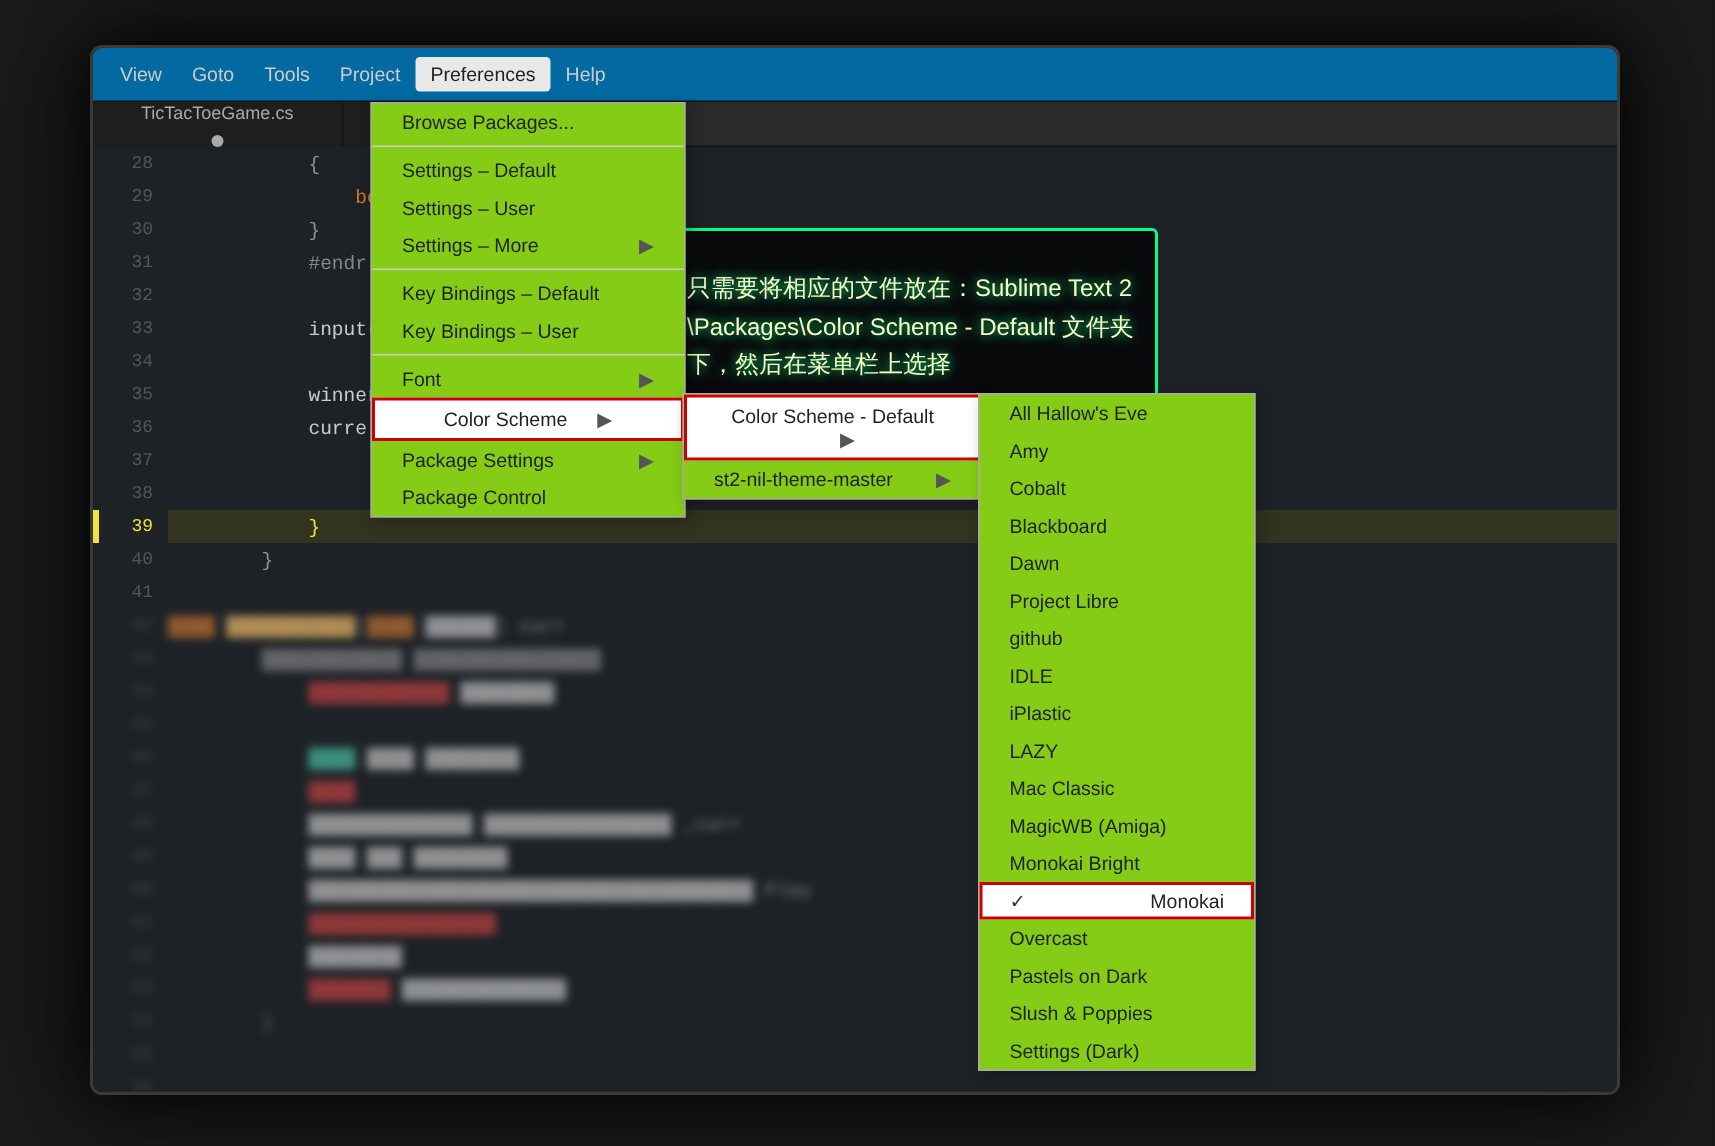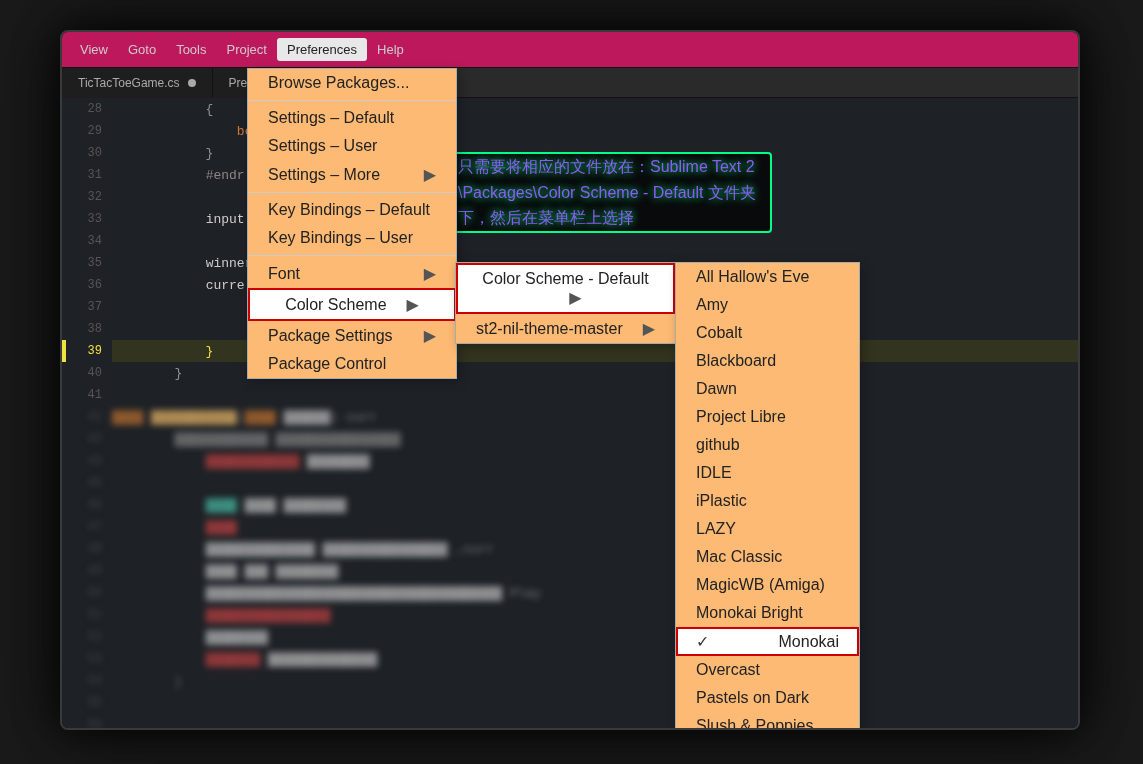--- a/index.html
+++ b/index.html
@@ -31,21 +31,21 @@
       height: 100%;
       background: #1e1e1e;
     }
 
     
     .menubar {
       position: absolute;
       top: 0; left: 0;
       width: 100%;
       height: 36px;
-      background: #be185d;
+      background: #0369a1;
       display: flex;
       align-items: center;
       padding: 0 8px;
       border-bottom: 1px solid #111;
       z-index: 100;
     }
     .menu-item {
       padding: 4px 10px;
       color: #ccc;
       font-size: 13px;
@@ -63,29 +63,30 @@
       top: 36px; left: 0;
       width: 100%;
       height: 30px;
       background: #2a2a2a;
       display: flex;
       align-items: center;
       border-bottom: 1px solid #111;
       z-index: 100;
     }
     .tab {
-      padding: 0 16px;
+      padding: 0 32px;
       height: 30px;
       display: flex;
       align-items: center;
       font-size: 12px;
       color: #aaa;
       background: #1e1e1e;
       border-right: 1px solid #111;
       gap: 8px;
+      flex-direction: column;
     }
     .tab .dot {
       width: 8px; height: 8px;
       background: #aaa;
       border-radius: 50%;
       display: inline-block;
     }
 
     
     .code-area {
@@ -127,39 +128,39 @@
       background: #f0e040;
     }
 
     
     .chinese-overlay {
       position: absolute;
       top: 120px;
       left: 380px;
       background: rgba(0,0,0,0.7);
       border: 2px solid #00ff88;
-      color: #8b5cf6;
+      color: #fef9c3;
       font-size: 16px;
-      padding: 0 14px;
+      padding: 26px 14px;
       border-radius: 4px;
       line-height: 1.6;
       z-index: 5;
       white-space: pre-line;
       text-shadow: 0 0 8px #00ff88;
     }
 
     
     .dropdown-menu {
       position: absolute;
-      background: #fdba74;
+      background: #84cc16;
       border: 1px solid #aaa;
       box-shadow: 3px 3px 10px rgba(0,0,0,0.3);
       min-width: 200px;
       z-index: 200;
-      font-size: 16px;
+      font-size: 13px;
       color: #222;
     }
     .dropdown-menu .menu-option {
       padding: 5px 20px;
       display: flex;
       align-items: center;
       justify-content: space-between;
       cursor: pointer;
       white-space: nowrap;
       position: relative;
@@ -389,21 +390,21 @@
     <div class="menu-option red-box" style="border:2px solid #cc0000; background:#fff; display:flex; justify-content:space-between;flex-direction:column;">
       <span>Color Scheme - Default</span>
       <span class="arrow">▶</span>
     </div>
     <div class="menu-option">
       <span>st2-nil-theme-master</span>
       <span class="arrow">▶</span>
     </div>
   </div>
 
-  <div class="dropdown-menu" style="top:230px; left:590px; min-width:185px;margin-left:23px;">
+  <div class="dropdown-menu" style="top:230px; left:590px; min-width:185px;">
     <div class="menu-option">
       <span>All Hallow's Eve</span>
     </div>
     <div class="menu-option">
       <span>Amy</span>
     </div>
     <div class="menu-option">
       <span>Cobalt</span>
     </div>
     <div class="menu-option">

